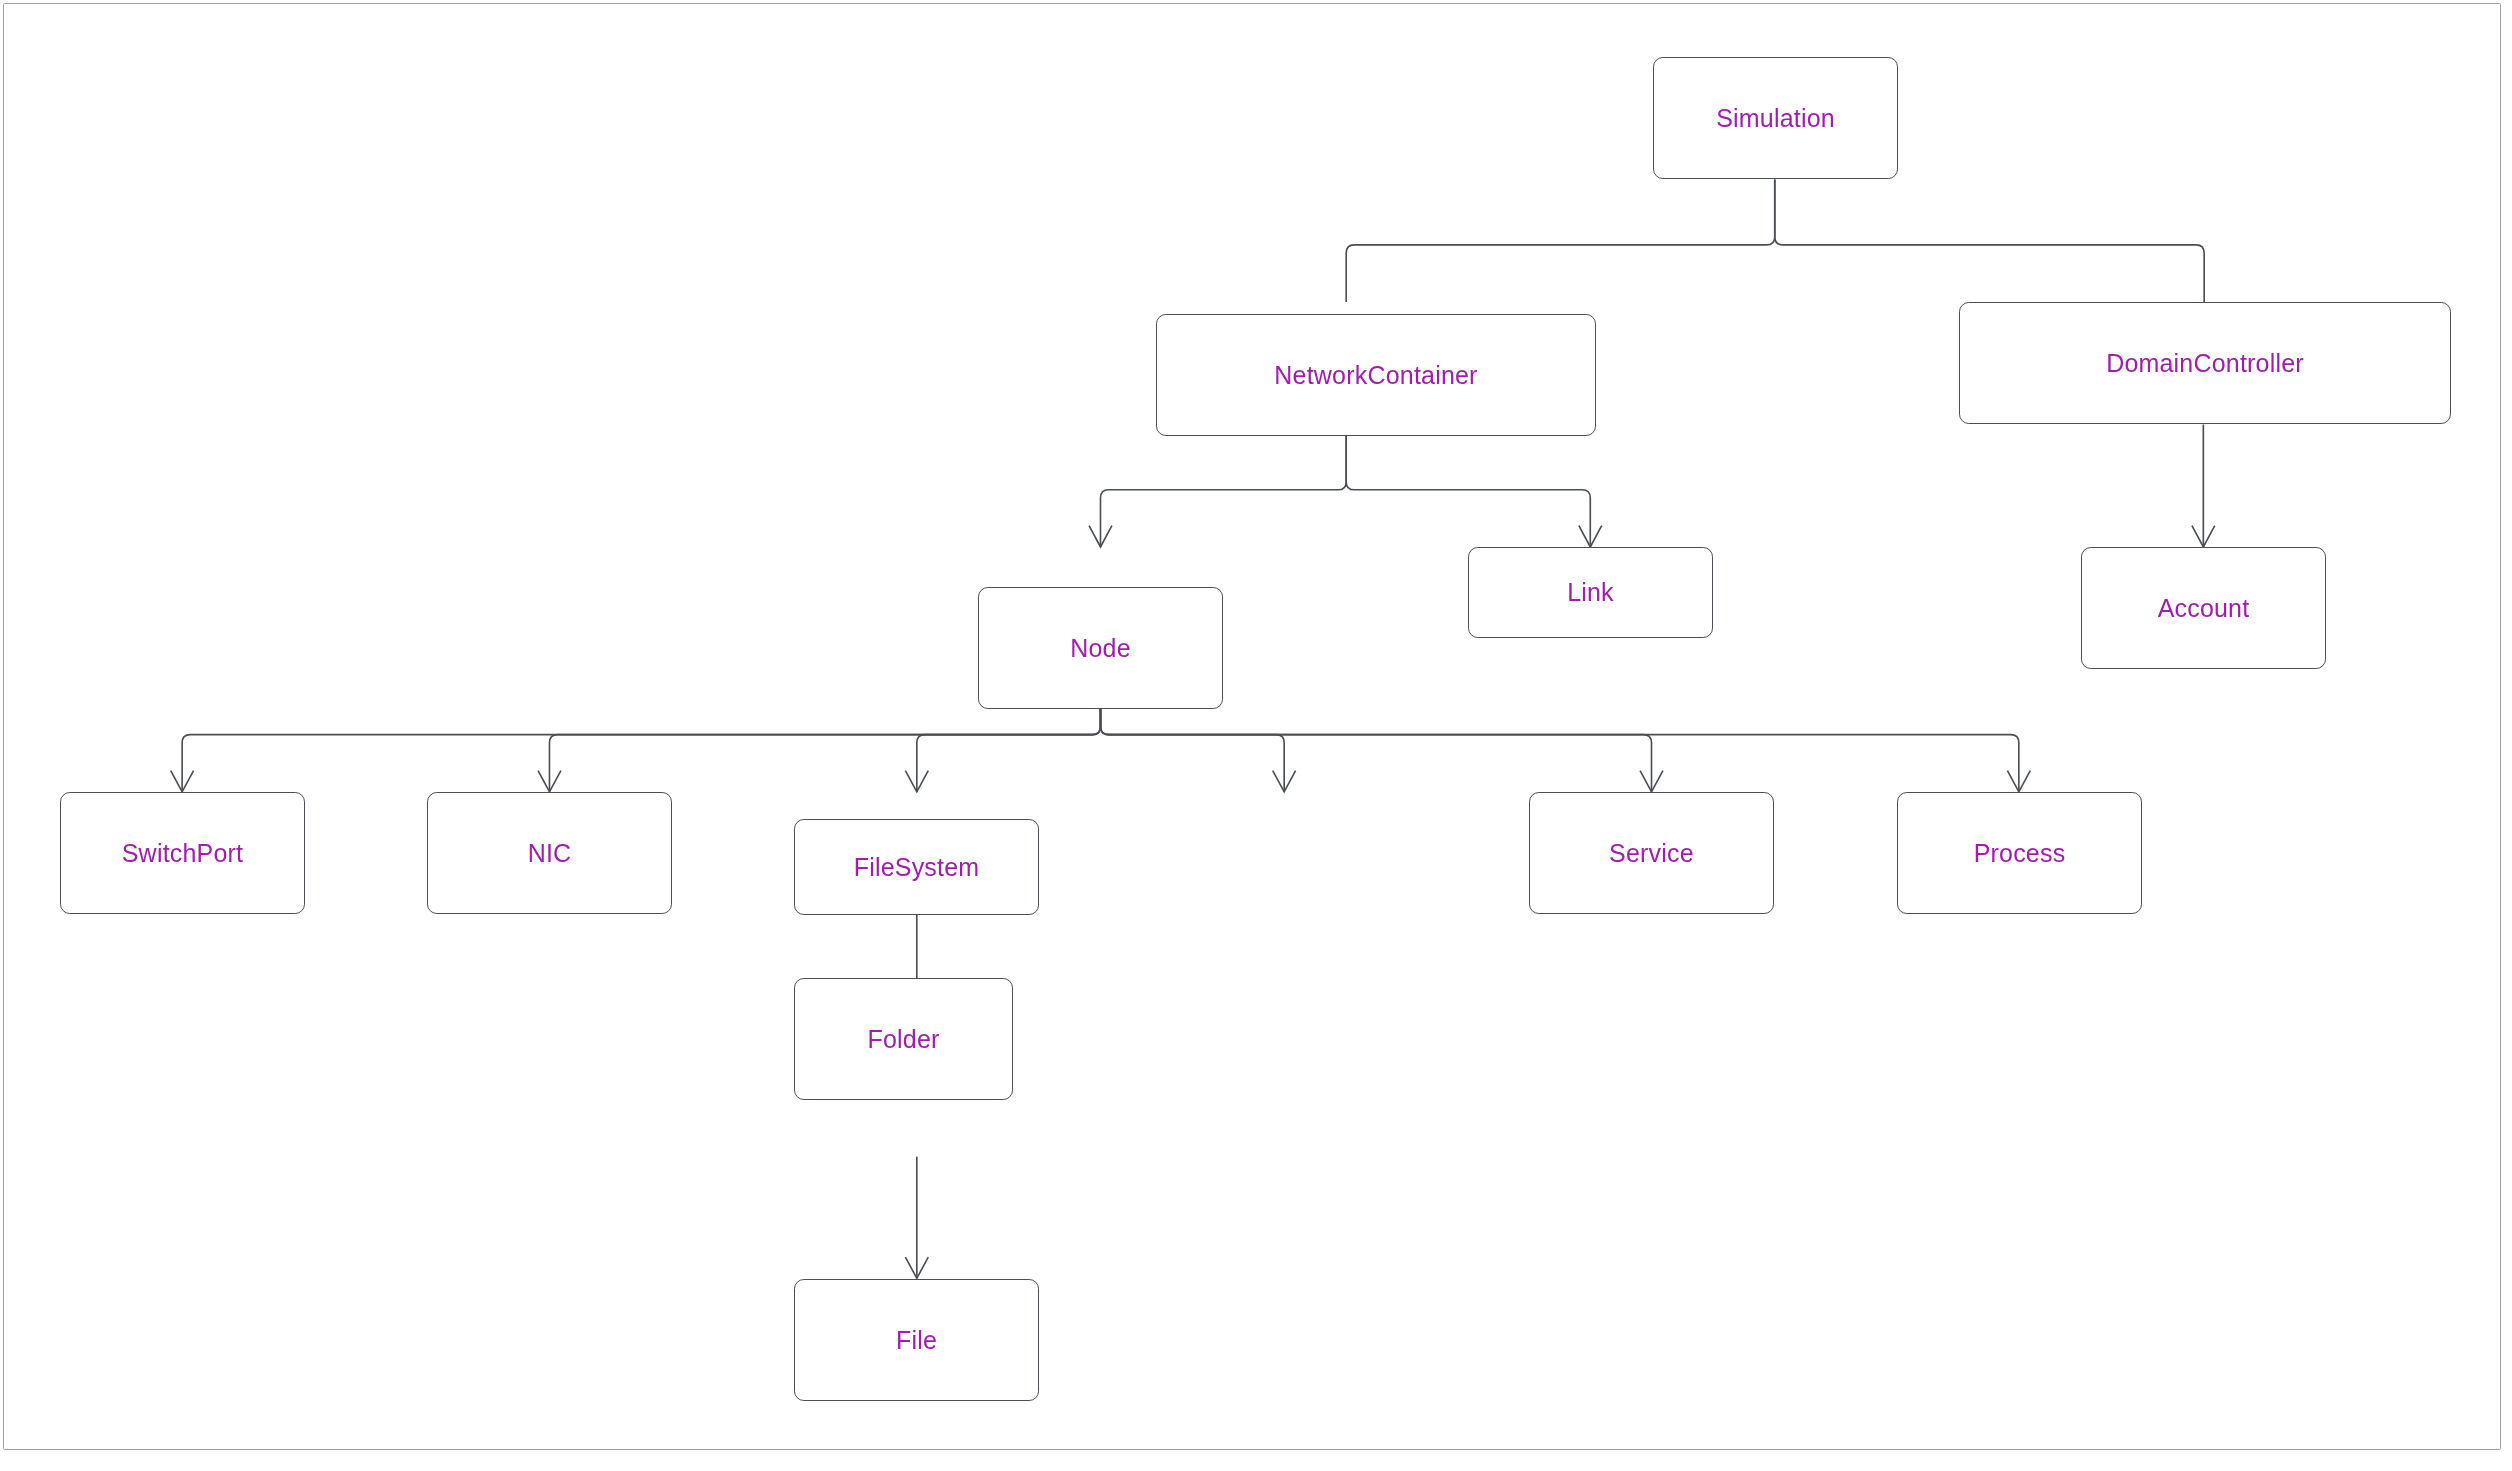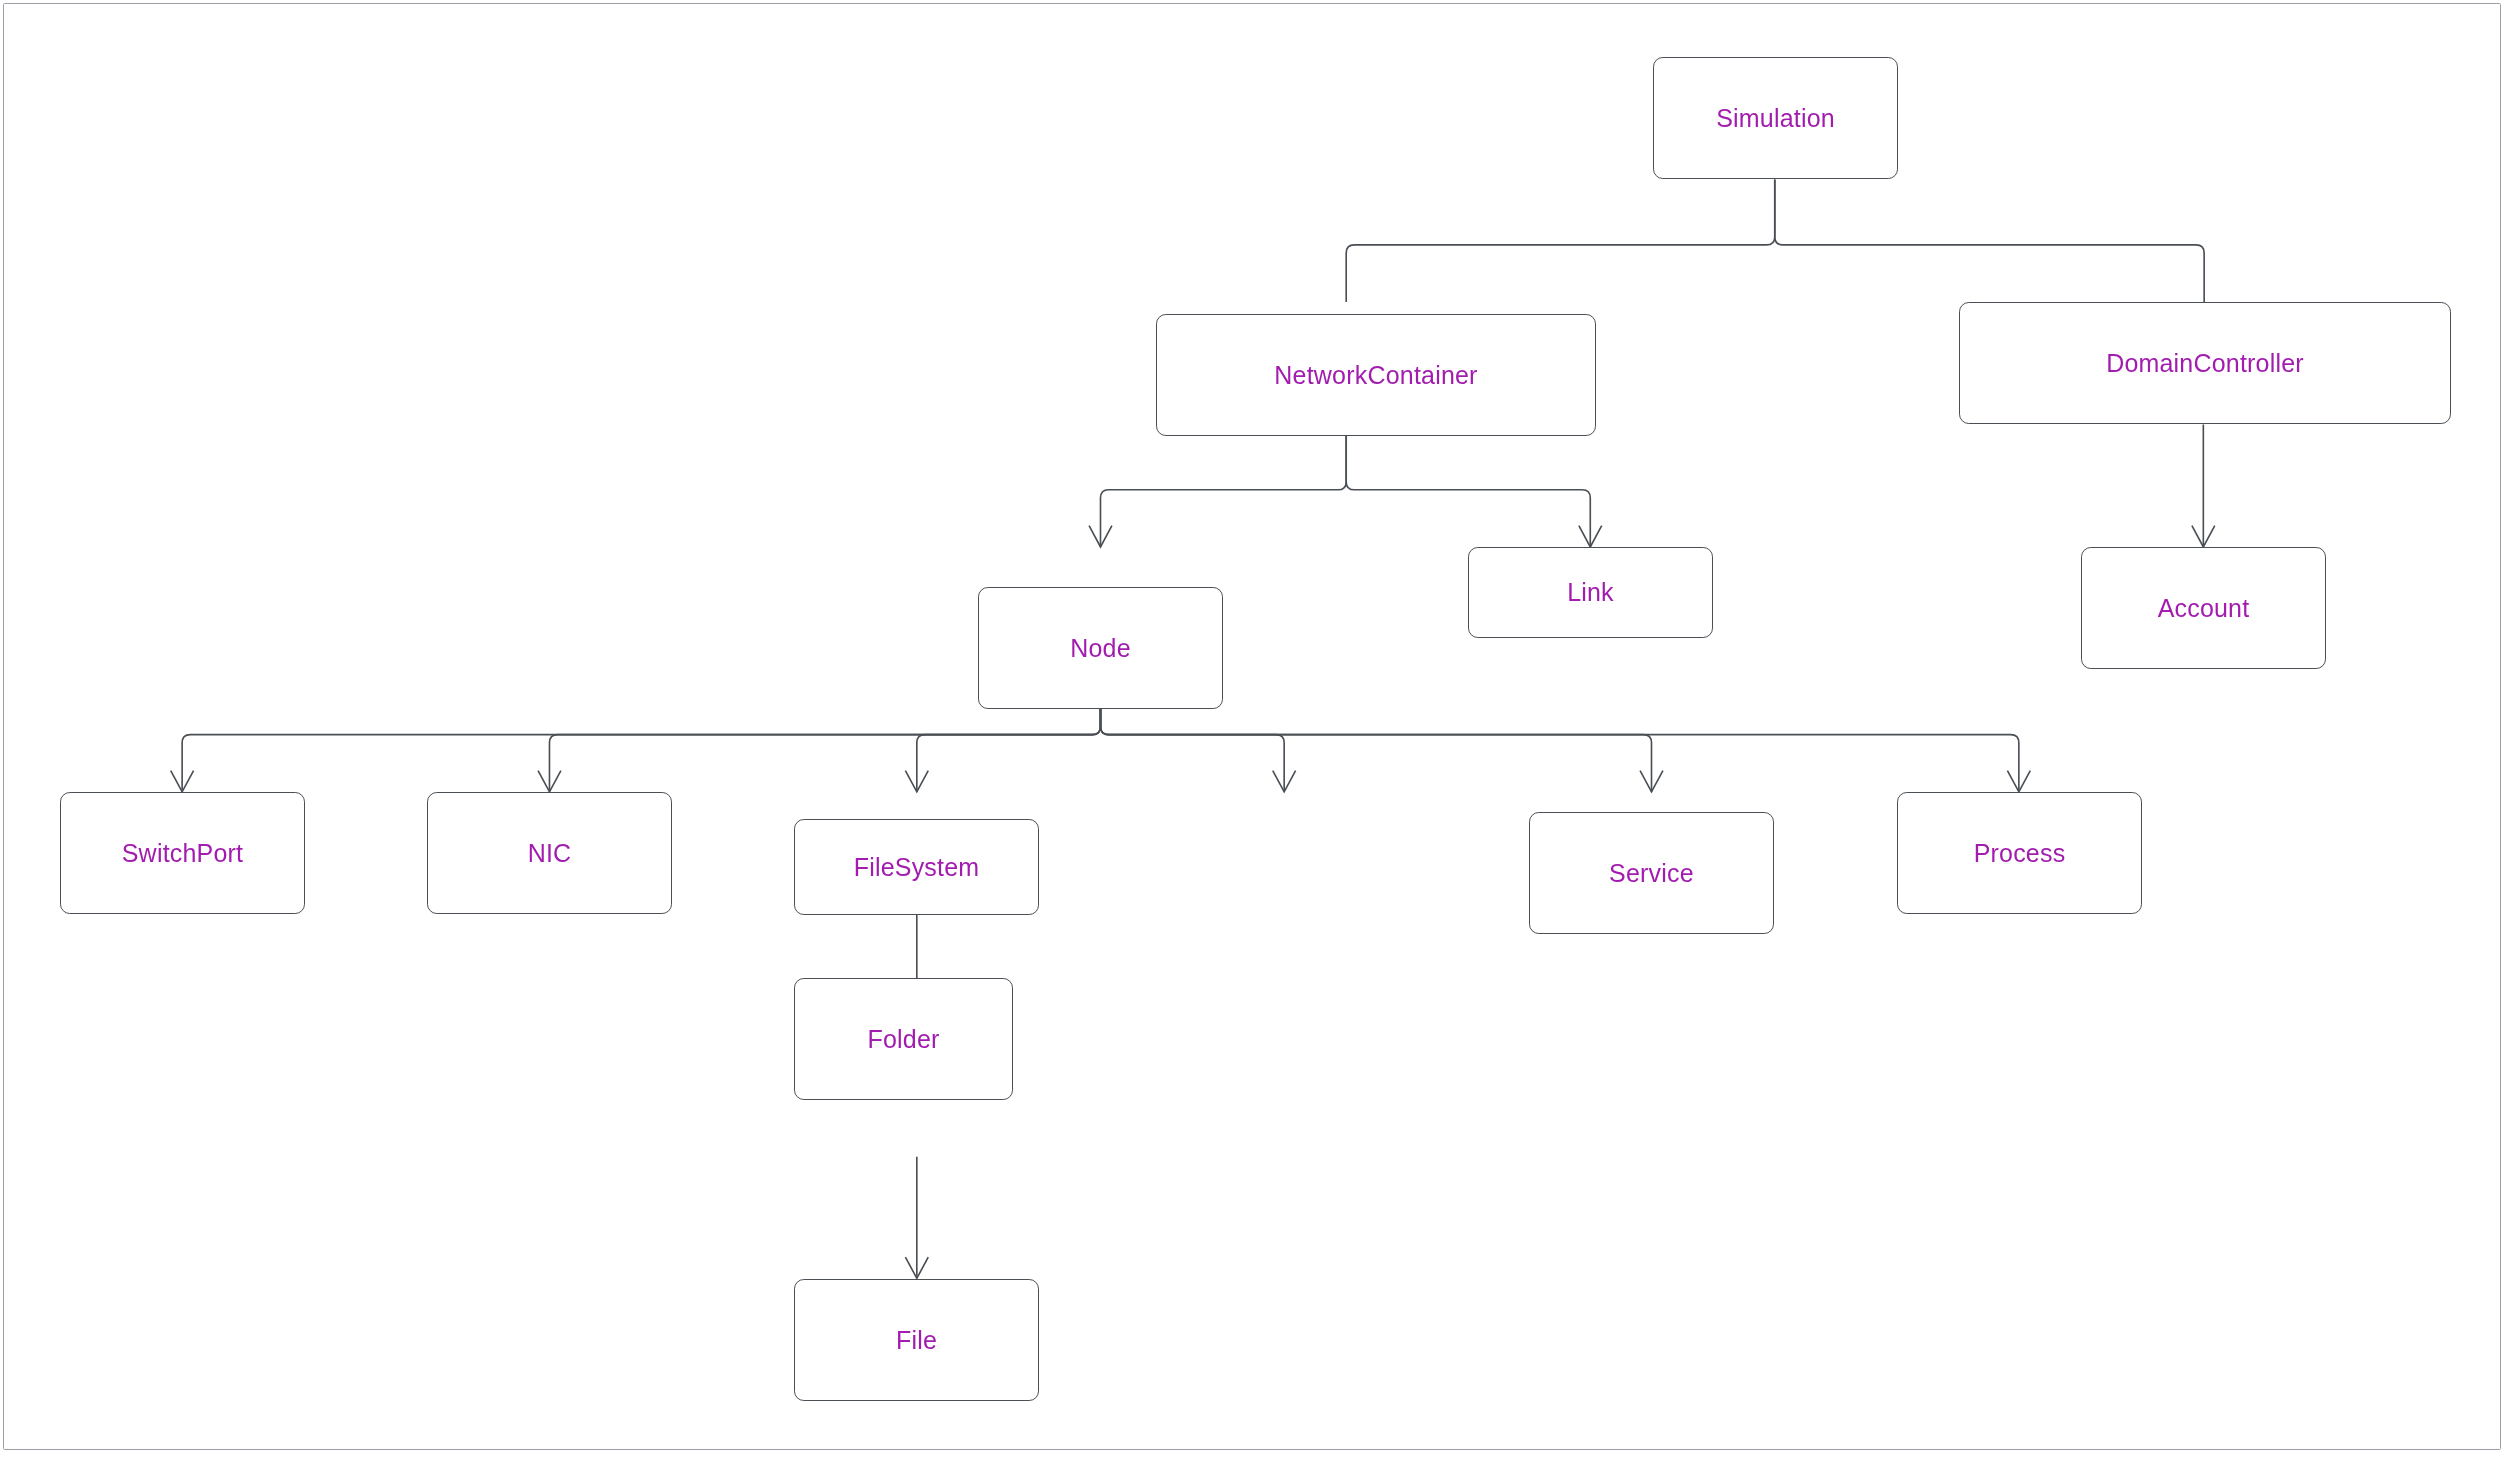--- a/index.html
+++ b/index.html
@@ -105,21 +105,21 @@
     </div>
   <div class="node" id="box-switchport" style="left: 60px; top: 792px; width: 245px; height: 122px;">
       <span>SwitchPort</span>
     </div>
   <div class="node" id="box-nic" style="left: 427px; top: 792px; width: 245px; height: 122px;">
       <span>NIC</span>
     </div>
   <div class="node" id="box-filesystem" style="left: 794px; top: 819px; width: 245px; height: 96px;">
       <span>FileSystem</span>
     </div>
-  <div class="node" id="box-service" style="left: 1529px; top: 792px; width: 245px; height: 122px; margin-top: 20px;">
+  <div class="node" id="box-service" style="left: 1529px; top: 792px; width: 245px; height: 122px;">
       <span>Service</span>
     </div>
   <div class="node" id="box-process" style="left: 1897px; top: 792px; width: 245px; height: 122px; text-align: center;">
       <span>Process</span>
     </div>
   <div class="node" id="box-folder" style="left: 794px; top: 978px; width: 219px; height: 122px;">
       <span>Folder</span>
     </div>
   <div class="node" id="box-file" style="left: 794px; top: 1279px; width: 245px; height: 122px;">
       <span>File</span>

